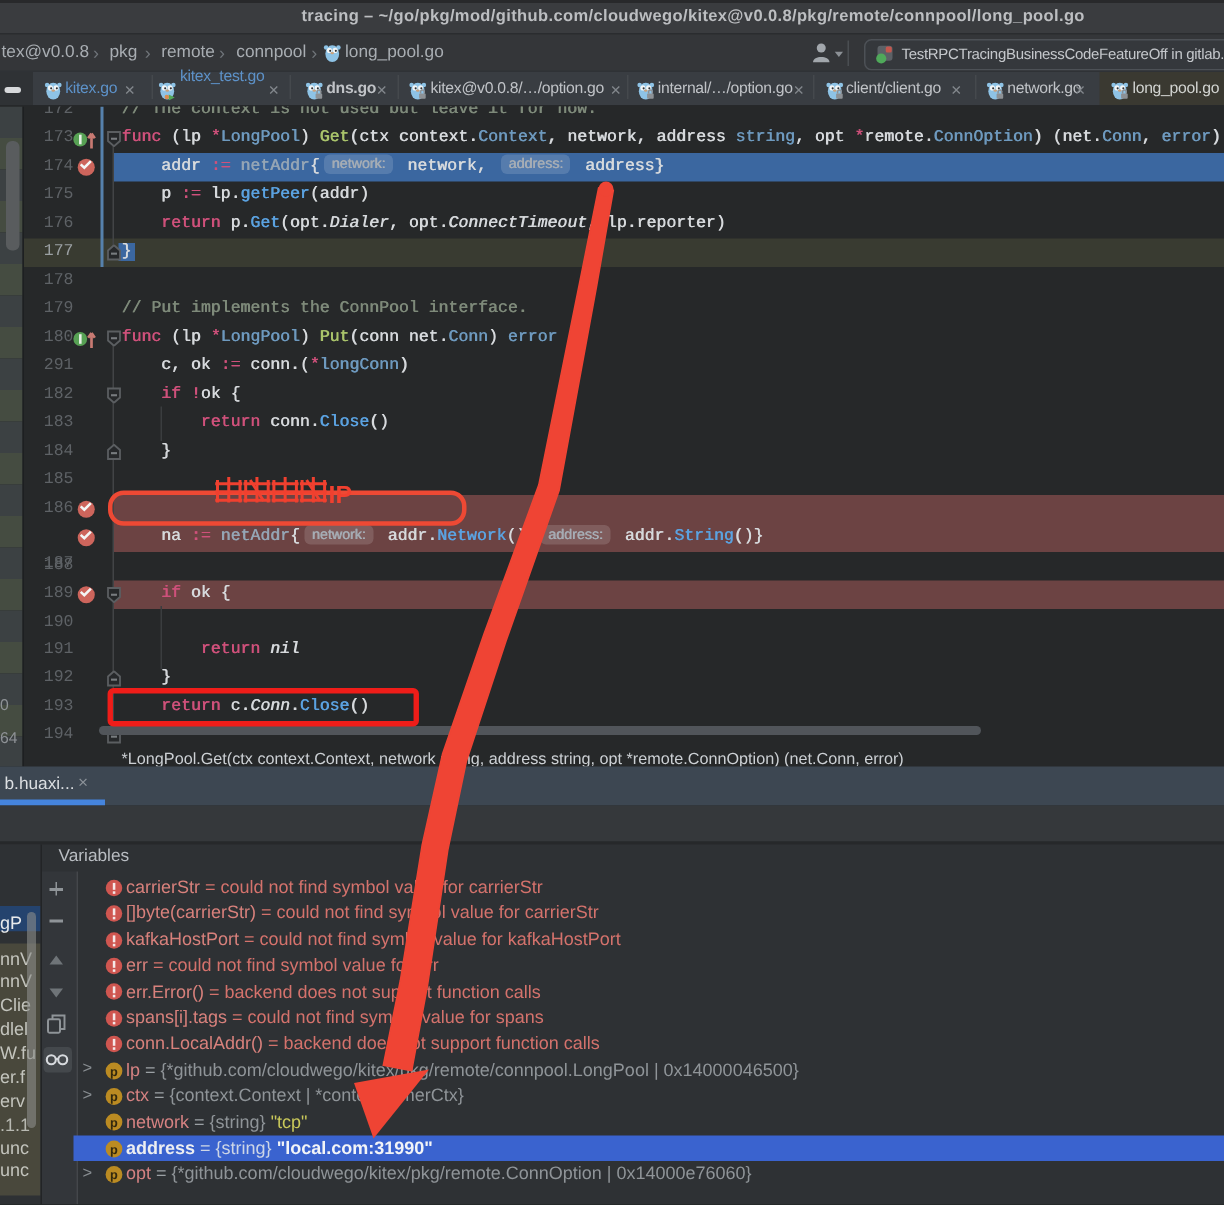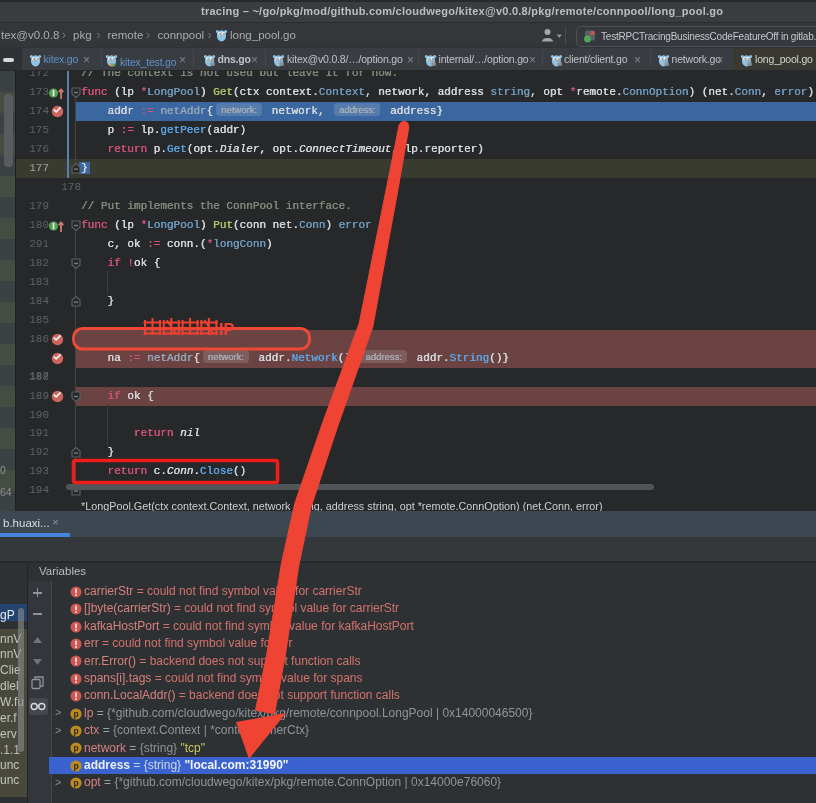--- a/index.html
+++ b/index.html
@@ -88,21 +88,21 @@
       <circle cx="2.4" cy="2.6" r="1.5" fill="#8ec3e6"></circle>
       <circle cx="10.6" cy="2.6" r="1.5" fill="#8ec3e6"></circle>
       <circle cx="4.6" cy="4.6" r="1.7" fill="#f2f5f6"></circle>
       <circle cx="8.4" cy="4.6" r="1.7" fill="#f2f5f6"></circle>
       <circle cx="5.1" cy="4.9" r="0.7" fill="#2e3134"></circle>
       <circle cx="8.9" cy="4.9" r="0.7" fill="#2e3134"></circle>
       <ellipse cx="6.5" cy="6.4" rx="1.2" ry="0.8" fill="#c9a17c"></ellipse>
       <path d="M7.5 9 l4 2 l-4 2 z" fill="#53a85a"></path>
       <circle cx="6.2" cy="10.6" r="1.5" fill="#d98c50"></circle>
     </svg>
-<div class="abs tabtxt" style="left:120px;top:56px;color:#5d92c9;white-space:nowrap;">kitex_test.go</div>
+<div class="abs tabtxt" style="left:120px;top:45px;color:#5d92c9;white-space:nowrap;">kitex_test.go</div>
 <div class="abs x" style="left:179px;top:52.5px;">×</div>
 <div class="abs" style="left:192.5px;top:50px;width:1px;height:16px;background:#45494d;"></div>
 <svg class="abs" style="left:202.5px;top:54px;" width="13" height="13" viewBox="0 0 13 13">
       <ellipse cx="6.5" cy="6.8" rx="4.6" ry="5.6" fill="#8ec3e6"></ellipse>
       <circle cx="2.4" cy="2.6" r="1.5" fill="#8ec3e6"></circle>
       <circle cx="10.6" cy="2.6" r="1.5" fill="#8ec3e6"></circle>
       <circle cx="4.6" cy="4.6" r="1.7" fill="#f2f5f6"></circle>
       <circle cx="8.4" cy="4.6" r="1.7" fill="#f2f5f6"></circle>
       <circle cx="5.1" cy="4.9" r="0.7" fill="#2e3134"></circle>
       <circle cx="8.9" cy="4.9" r="0.7" fill="#2e3134"></circle>
@@ -220,21 +220,21 @@
 <div class="abs" style="left:75px;top:25px;width:1px;height:68px;background:#424446;"></div>
 <div class="abs" style="left:75px;top:158px;width:1px;height:257px;background:#424446;"></div>
 <div class="abs" style="left:107px;top:200px;width:1px;height:23px;background:#3a3d3f;"></div>
 <div class="abs" style="left:107px;top:333px;width:1px;height:42px;background:#3a3d3f;"></div>
 <div class="num" style="top:-6.1px;color:#5e6266;">172</div>
 <div class="num" style="top:12.8px;color:#5e6266;">173</div>
 <div class="num" style="top:31.8px;color:#5e6266;">174</div>
 <div class="num" style="top:50.8px;color:#5e6266;">175</div>
 <div class="num" style="top:69.7px;color:#5e6266;">176</div>
 <div class="num" style="top:88.6px;color:#9ba0a3;">177</div>
-<div class="num" style="top:107.6px;color:#5e6266;margin-left:32px;">178</div>
+<div class="num" style="top:107.6px;color:#5e6266;">178</div>
 <div class="num" style="top:126.6px;color:#5e6266;">179</div>
 <div class="num" style="top:145.5px;color:#5e6266;">180</div>
 <div class="num" style="top:164.4px;color:#5e6266;">291</div>
 <div class="num" style="top:183.4px;color:#5e6266;">182</div>
 <div class="num" style="top:202.3px;color:#5e6266;">183</div>
 <div class="num" style="top:221.3px;color:#5e6266;">184</div>
 <div class="num" style="top:240.2px;color:#5e6266;">185</div>
 <div class="num" style="top:259.2px;color:#5e6266;">186</div>
 <div class="num" style="top:296px;color:#5e6266;">187</div>
 <div class="num" style="top:297.1px;color:#5e6266;text-align:right;">188</div>
@@ -247,20 +247,21 @@
 <div class="code" style="top:-6.1px;"><span class="c">// The context is not used but leave it for now.</span></div>
 <div class="code" style="top:12.8px;"><span class="k">func</span> (lp <span class="k">*</span><span class="t">LongPool</span>) <span class="fd">Get</span>(ctx context.<span class="t">Context</span>, network, address <span class="t">string</span>, opt <span class="k">*</span>remote.<span class="t">ConnOption</span>) (net.<span class="t">Conn</span>, <span class="t">error</span>) {</div>
 <div class="code" style="top:50.8px;">    p <span class="k">:=</span> lp.<span class="m">getPeer</span>(addr)</div>
 <div class="code" style="top:31.8px;">    addr <span class="k">:=</span> <span class="su">netAddr</span>{<span class="chip">network:</span> network, <span class="chip">address:</span> address}</div>
 <div class="code" style="top:69.7px;">    <span class="k">return</span> p.<span class="m">Get</span>(opt.<span class="it">Dialer</span>, opt.<span class="it">ConnectTimeout</span>, lp.reporter)</div>
 <div class="code" style="top:88.6px;"><span style="background:#3b67a0;padding:0 2px;margin-left:-2px;">}</span></div>
 <div class="code" style="top:126.6px;"><span class="c">// Put implements the ConnPool interface.</span></div>
 <div class="code" style="top:145.5px;"><span class="k">func</span> (lp <span class="k">*</span><span class="t">LongPool</span>) <span class="fd">Put</span>(conn net.<span class="t">Conn</span>) <span class="t">error</span> {</div>
 <div class="code" style="top:164.4px;">    c, ok <span class="k">:=</span> conn.(<span class="k">*</span><span class="t">longConn</span>)</div>
 <div class="code" style="top:183.4px;">    <span class="k">if</span> <span class="k">!</span>ok {</div>
+<div class="code" style="top:202.3px;">        <span class="k">return</span> conn.<span class="m">Close</span>()</div>
 <div class="code" style="top:221.3px;">    }</div>
 <div class="code" style="top:278.1px;">    na <span class="k">:=</span> <span class="su">netAddr</span>{<span class="chip">network:</span> addr.<span class="m">Network</span>(),<span class="chip">address:</span> addr.<span class="m">String</span>()}</div>
 <div class="code" style="top:316.1px;">    <span class="k">if</span> ok {</div>
 <div class="code" style="top:353.9px;">        <span class="k">return</span> <span class="it">nil</span></div>
 <div class="code" style="top:372.9px;">    }</div>
 <div class="code" style="top:391.9px;">    <span class="k">return</span> c.<span class="it">Conn</span>.<span class="m">Close</span>()</div>
 <svg class="abs" style="left:48px;top:15.3px;" width="18" height="14" viewBox="0 0 18 14">
       <circle cx="5.5" cy="7" r="4.6" fill="#57a154"></circle>
       <rect x="4.7" y="3.8" width="1.7" height="6.4" fill="#e8f0e8"></rect>
       <path d="M13 13 L13 4.5 M13 3 L10.8 6.2 M13 3 L15.2 6.2" stroke="#c87a72" stroke-width="1.8" fill="none"></path>

